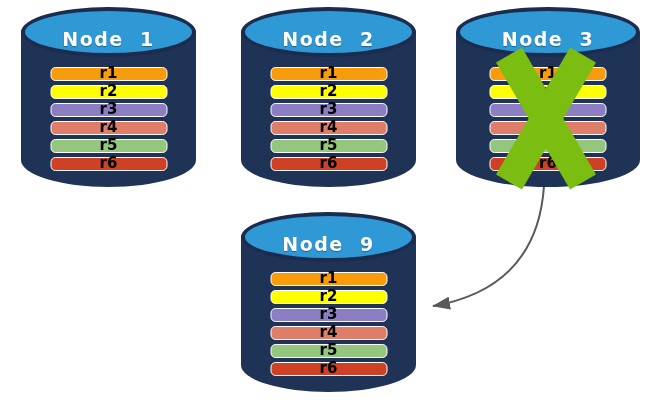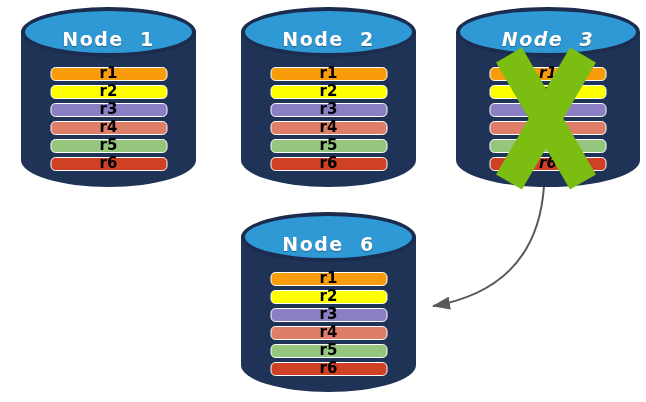--- a/index.html
+++ b/index.html
@@ -81,21 +81,21 @@
     <div class="rows">
       <div class="row" style="background-color: rgb(248, 156, 12);">r1</div>
       <div class="row" style="background-color: rgb(255, 255, 0);">r2</div>
       <div class="row" style="background-color: rgb(139, 126, 195);">r3</div>
       <div class="row" style="background-color: rgb(222, 126, 104);">r4</div>
       <div class="row" style="background-color: rgb(148, 198, 126);">r5</div>
       <div class="row" style="background-color: rgb(207, 65, 37);">r6</div>
     </div>
   </div>
 
-  <div class="node" style="left:456px;top:7px;width:184px;height:180px;font-style:italic;">
+  <div class="node" style="left:456px;top:7px;width:184px;height:180px;">
     <div class="cyl-body" style="background-color: rgb(31, 51, 87);"></div>
     <div class="cyl-top" style="background-color: rgb(47, 153, 213); border-color: rgb(27, 44, 78);">
       <span class="node-title">Node  3</span>
     </div>
     <div class="rows">
       <div class="row" style="background-color: rgb(248, 156, 12);">r1</div>
       <div class="row" style="background-color: rgb(255, 255, 0);">r2</div>
       <div class="row" style="background-color: rgb(139, 126, 195);">r3</div>
       <div class="row" style="background-color: rgb(222, 126, 104);">r4</div>
       <div class="row" style="background-color: rgb(148, 198, 126);">r5</div>
@@ -103,21 +103,21 @@
     </div>
     <svg class="x-mark" viewBox="0 0 106 137" preserveAspectRatio="none">
       <line x1="16" y1="5" x2="90" y2="132" stroke-width="30" style="stroke: rgb(124, 189, 18);"></line>
       <line x1="90" y1="5" x2="16" y2="132" stroke-width="30" style="stroke: rgb(124, 189, 18);"></line>
     </svg>
   </div>
 
   <div class="node" style="left:241px;top:212px;width:175px;height:180px;">
     <div class="cyl-body" style="background-color: rgb(31, 51, 87);"></div>
     <div class="cyl-top" style="background-color: rgb(47, 153, 213); border-color: rgb(27, 44, 78);">
-      <span class="node-title">Node  6</span>
+      <span class="node-title">Node  9</span>
     </div>
     <div class="rows">
       <div class="row" style="background-color: rgb(248, 156, 12);">r1</div>
       <div class="row" style="background-color: rgb(255, 255, 0);">r2</div>
       <div class="row" style="background-color: rgb(139, 126, 195);">r3</div>
       <div class="row" style="background-color: rgb(222, 126, 104);">r4</div>
       <div class="row" style="background-color: rgb(148, 198, 126);">r5</div>
       <div class="row" style="background-color: rgb(207, 65, 37);">r6</div>
     </div>
   </div>

